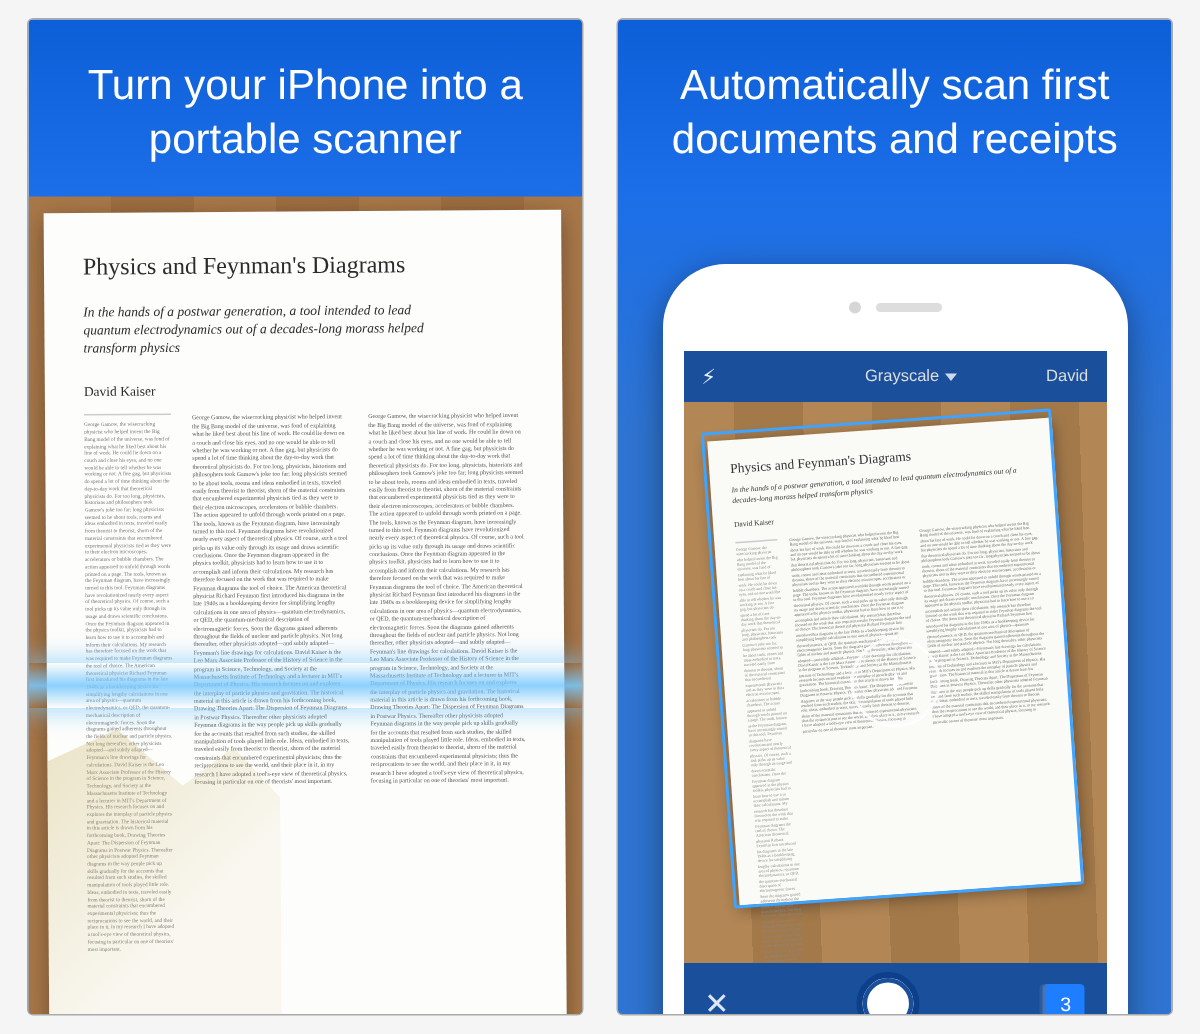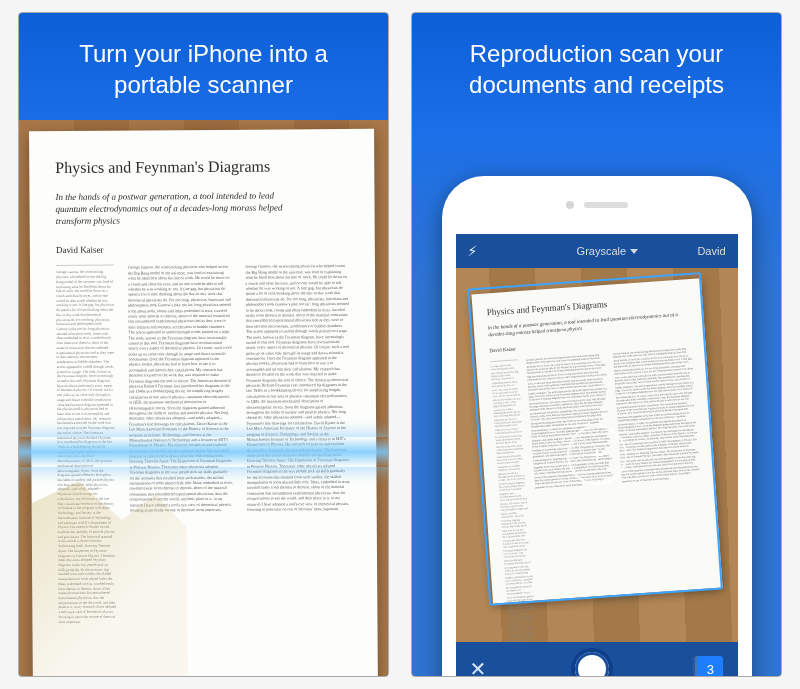--- a/index.html
+++ b/index.html
@@ -18,21 +18,21 @@
     border: 1px solid #aaa;
     border-radius: 4px;
     overflow: hidden;
     position: relative;
     display: flex;
     flex-direction: column;
   }
   .headline {
     color: #fff;
     text-align: center;
-    font-size: 24px;
+    font-size: 28px;
     font-weight: 300;
     line-height: 1.28;
     padding: 26px 24px 20px;
   }
   
   .desk {
     flex: 1;
     background: repeating-linear-gradient(90deg,#a97849 0 55px,#9e6e41 55px 110px);
     position: relative;
   }
@@ -151,21 +151,21 @@
       <div class="paper-footer">
 
         <span>© 2005 Sigma Xi, The Scientific Research Society. Reproduction with permission only. Contact perms@amsci.org</span>
       </div>
     </div>
     <div class="scanbar"></div>
   </div>
 </div>
 
 <div class="panel">
-  <div class="headline">Reproduction scan your documents and receipts</div>
+  <div class="headline">Automatically scan first documents and receipts</div>
   <div class="phone-wrap">
     <div class="phone">
       <div class="phone-top">
         <span class="cam"></span>
         <span class="speaker"></span>
       </div>
       <div class="screen">
         <div class="topbar">
           <span class="flash">⚡︎</span>
           <span class="mid">

